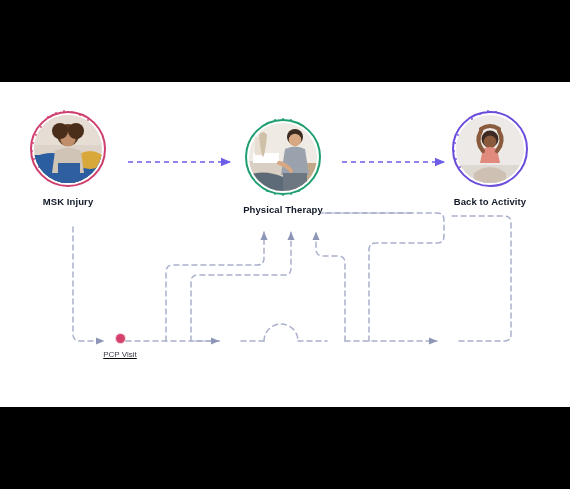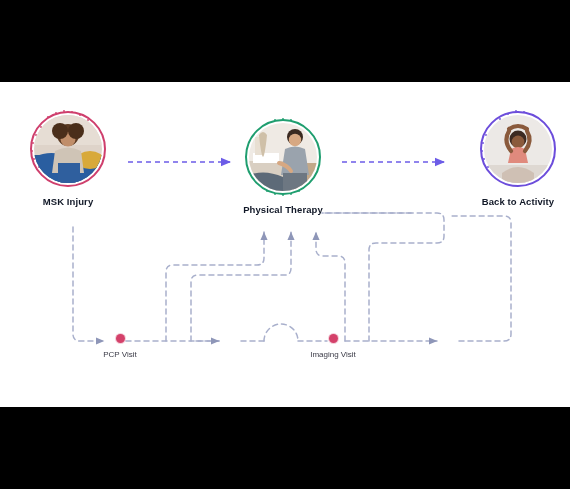--- a/index.html
+++ b/index.html
@@ -29,25 +29,25 @@
     position:absolute;left:4px;top:4px;width:68px;height:68px;border-radius:50%;
     overflow:hidden;
   }
   .node-label{
     margin-top:9px;font-size:9.5px;font-weight:bold;color:#111827;letter-spacing:.1px;
     white-space:nowrap;
   }
 
   #node-1{left:26px;top:29px;}
   #node-2{left:241px;top:37px;}
-  #node-3{left:476px;top:29px;}
+  #node-3{left:448px;top:29px;}
 
   .dot-deco{position:absolute;left:-6px;top:-6px;width:88px;height:88px;}
 
-  .visit{position:absolute;text-align:center;width:110px;}
+  .visit{position:absolute;text-align:center;width:110px;text-decoration:underline;}
   .visit .dot{
     width:9px;height:9px;border-radius:50%;background:#d4416a;margin:0 auto;
     box-shadow:0 0 0 1px rgba(212,65,106,.25);
   }
   .visit .visit-label{
     margin-top:7px;font-size:8px;color:#3b3b47;white-space:nowrap;
   }
   #visit-1{left:65px;top:252px;}
   #visit-2{left:181px;top:252px;}
   #visit-3{left:278px;top:252px;}
@@ -215,19 +215,15 @@
         </div>
         <div class="ring purple"></div>
       </div>
       <div class="node-label">Back to Activity</div>
     </div>
 
     <div class="visit" id="visit-1">
       <div class="dot"></div>
       <div class="visit-label">PCP Visit</div>
     </div>
-    <div class="visit" id="visit-3">
-      <div class="dot"></div>
-      <div class="visit-label">Imaging Visit</div>
-    </div>
 
   </div>
 </div>
 
 </body></html>

